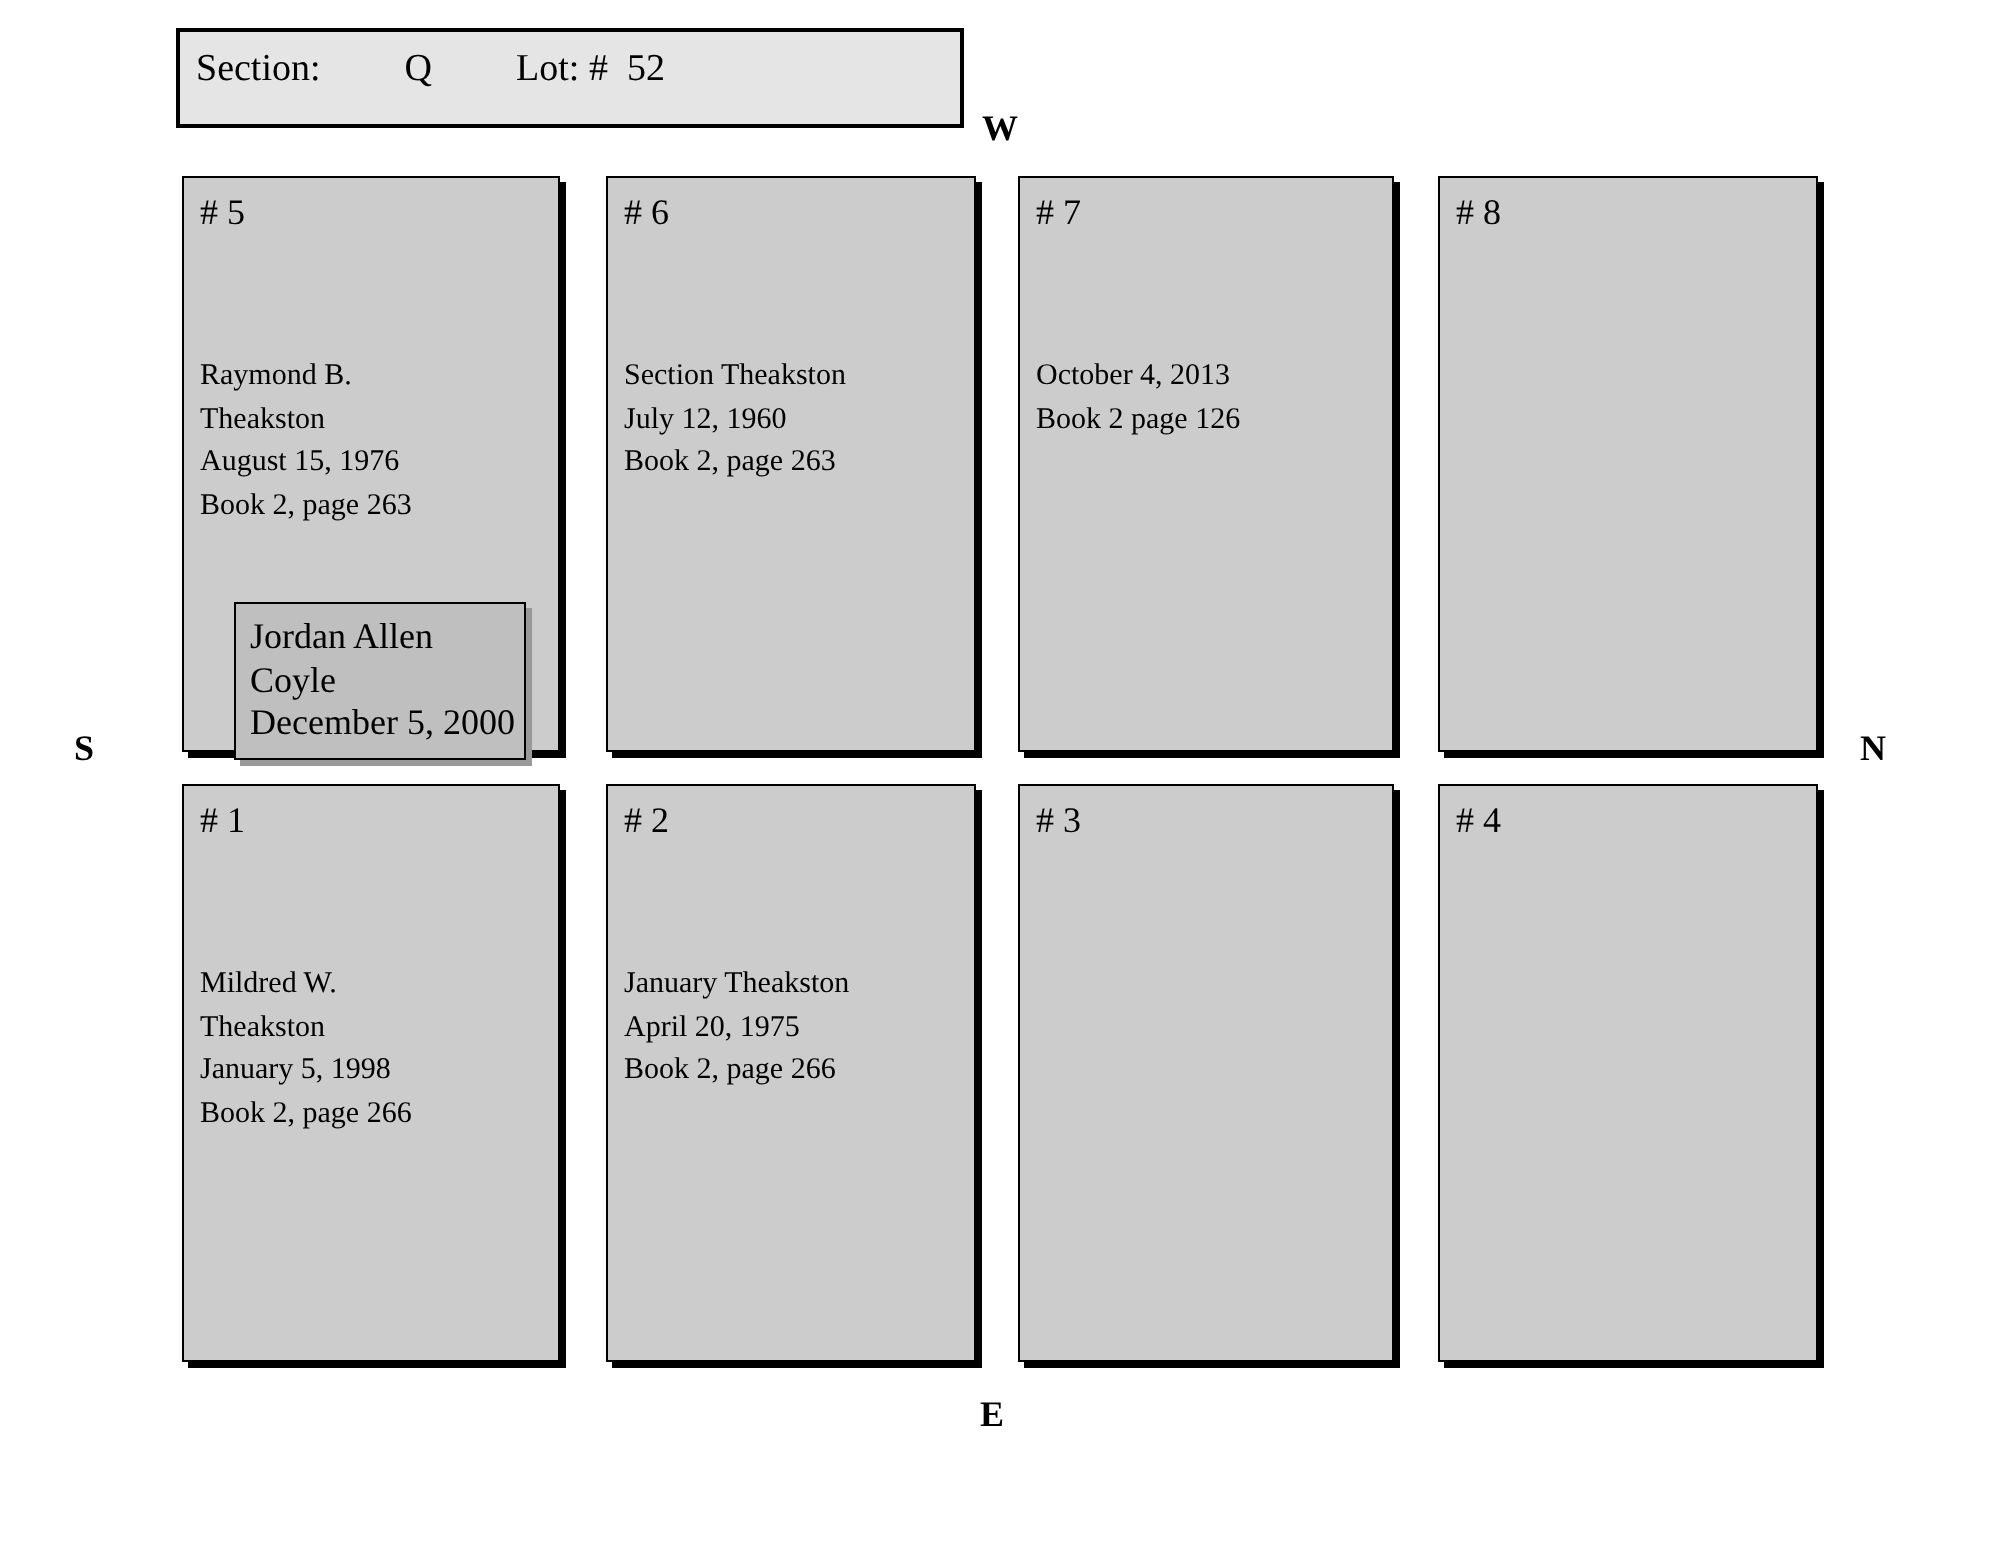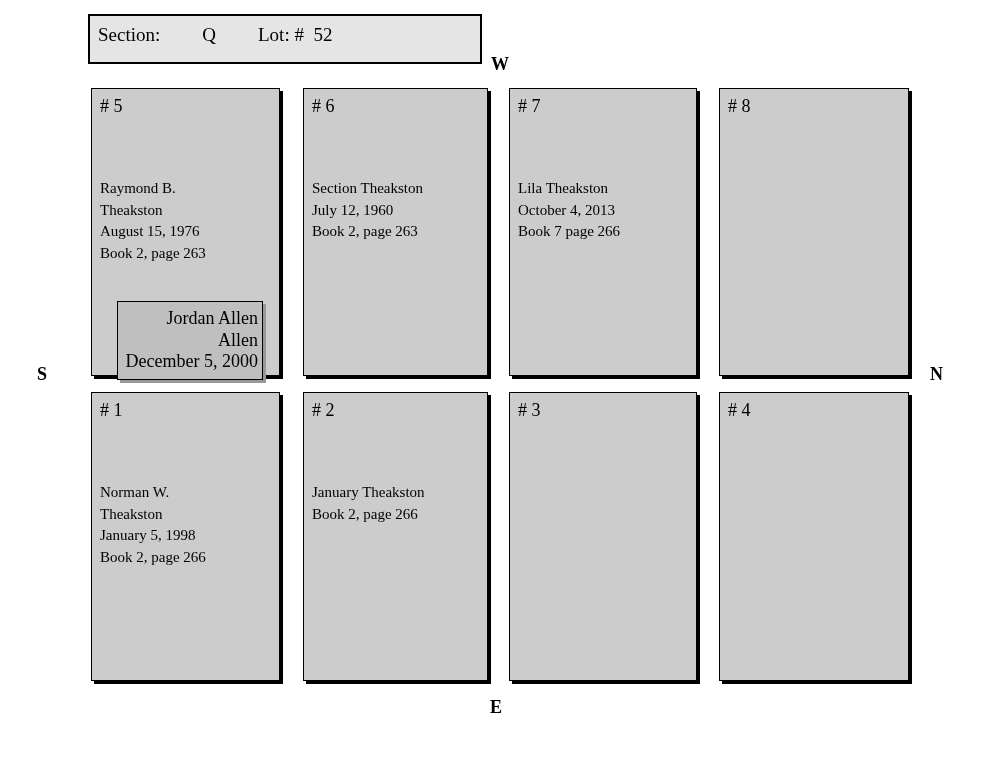--- a/index.html
+++ b/index.html
@@ -108,21 +108,21 @@
     z-index: 5;
   }
   .inset-body {
     position: absolute;
     left: 7px;
     top: 6px;
     right: 4px;
     font-size: 18px;
     line-height: 21.5px;
   }
-  .inset-body .ln { display: block; white-space: pre; text-align: right; }
+  .inset-body .ln { display: block; white-space: pre; }
 </style>
 </head>
 <body>
 
 <div id="canvas">
 
   <div class="header-box">
     <div class="header-line"><span>Section:</span><span class="gap"> </span><span>Q</span><span class="gap"> </span><span>Lot:</span><span> </span><span>#  52</span></div>
   </div>
 
@@ -146,60 +146,60 @@
     <div class="plot-body">
         <span class="ln">Section Theakston</span>
         <span class="ln">July 12, 1960</span>
         <span class="ln">Book 2, page 263</span>
       </div>
   </div>
 
   <div class="plot row-top col-3">
     <div class="plot-number"># 7</div>
     <div class="plot-body">
-        <span class="ln">Lila Theakston</span>
         <span class="ln">October 4, 2013</span>
-        <span class="ln">Book 7 page 266</span>
+        <span class="ln">Book 2 page 126</span>
       </div>
   </div>
 
   <div class="plot row-top col-4">
     <div class="plot-number"># 8</div>
     <div class="plot-body"></div>
   </div>
 
   <div class="plot row-bottom col-1">
     <div class="plot-number"># 1</div>
     <div class="plot-body">
-        <span class="ln">Norman W.</span>
+        <span class="ln">Mildred W.</span>
         <span class="ln">Theakston</span>
         <span class="ln">January 5, 1998</span>
         <span class="ln">Book 2, page 266</span>
       </div>
   </div>
 
   <div class="plot row-bottom col-2">
     <div class="plot-number"># 2</div>
     <div class="plot-body">
         <span class="ln">January Theakston</span>
+        <span class="ln">April 20, 1975</span>
         <span class="ln">Book 2, page 266</span>
       </div>
   </div>
 
   <div class="plot row-bottom col-3">
     <div class="plot-number"># 3</div>
     <div class="plot-body"></div>
   </div>
 
   <div class="plot row-bottom col-4">
     <div class="plot-number"># 4</div>
     <div class="plot-body"></div>
   </div>
 
   <div class="inset-box">
     <div class="inset-body">
         <span class="ln">Jordan Allen</span>
-        <span class="ln">Allen</span>
+        <span class="ln">Coyle</span>
         <span class="ln">December 5, 2000</span>
       </div>
   </div>
 
 </div>
 
 </body></html>

